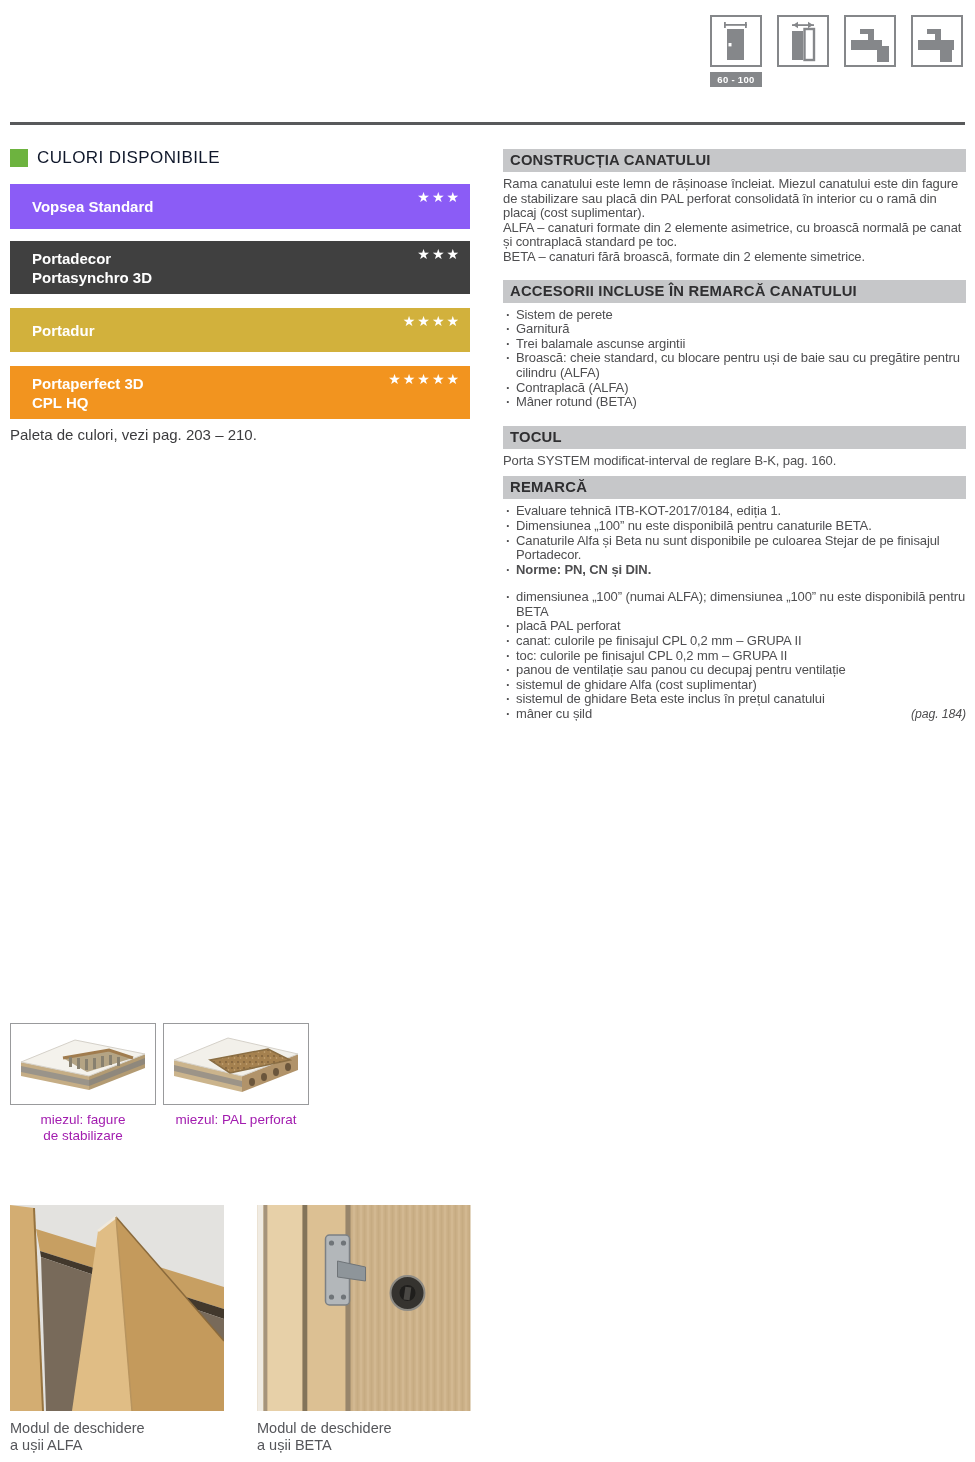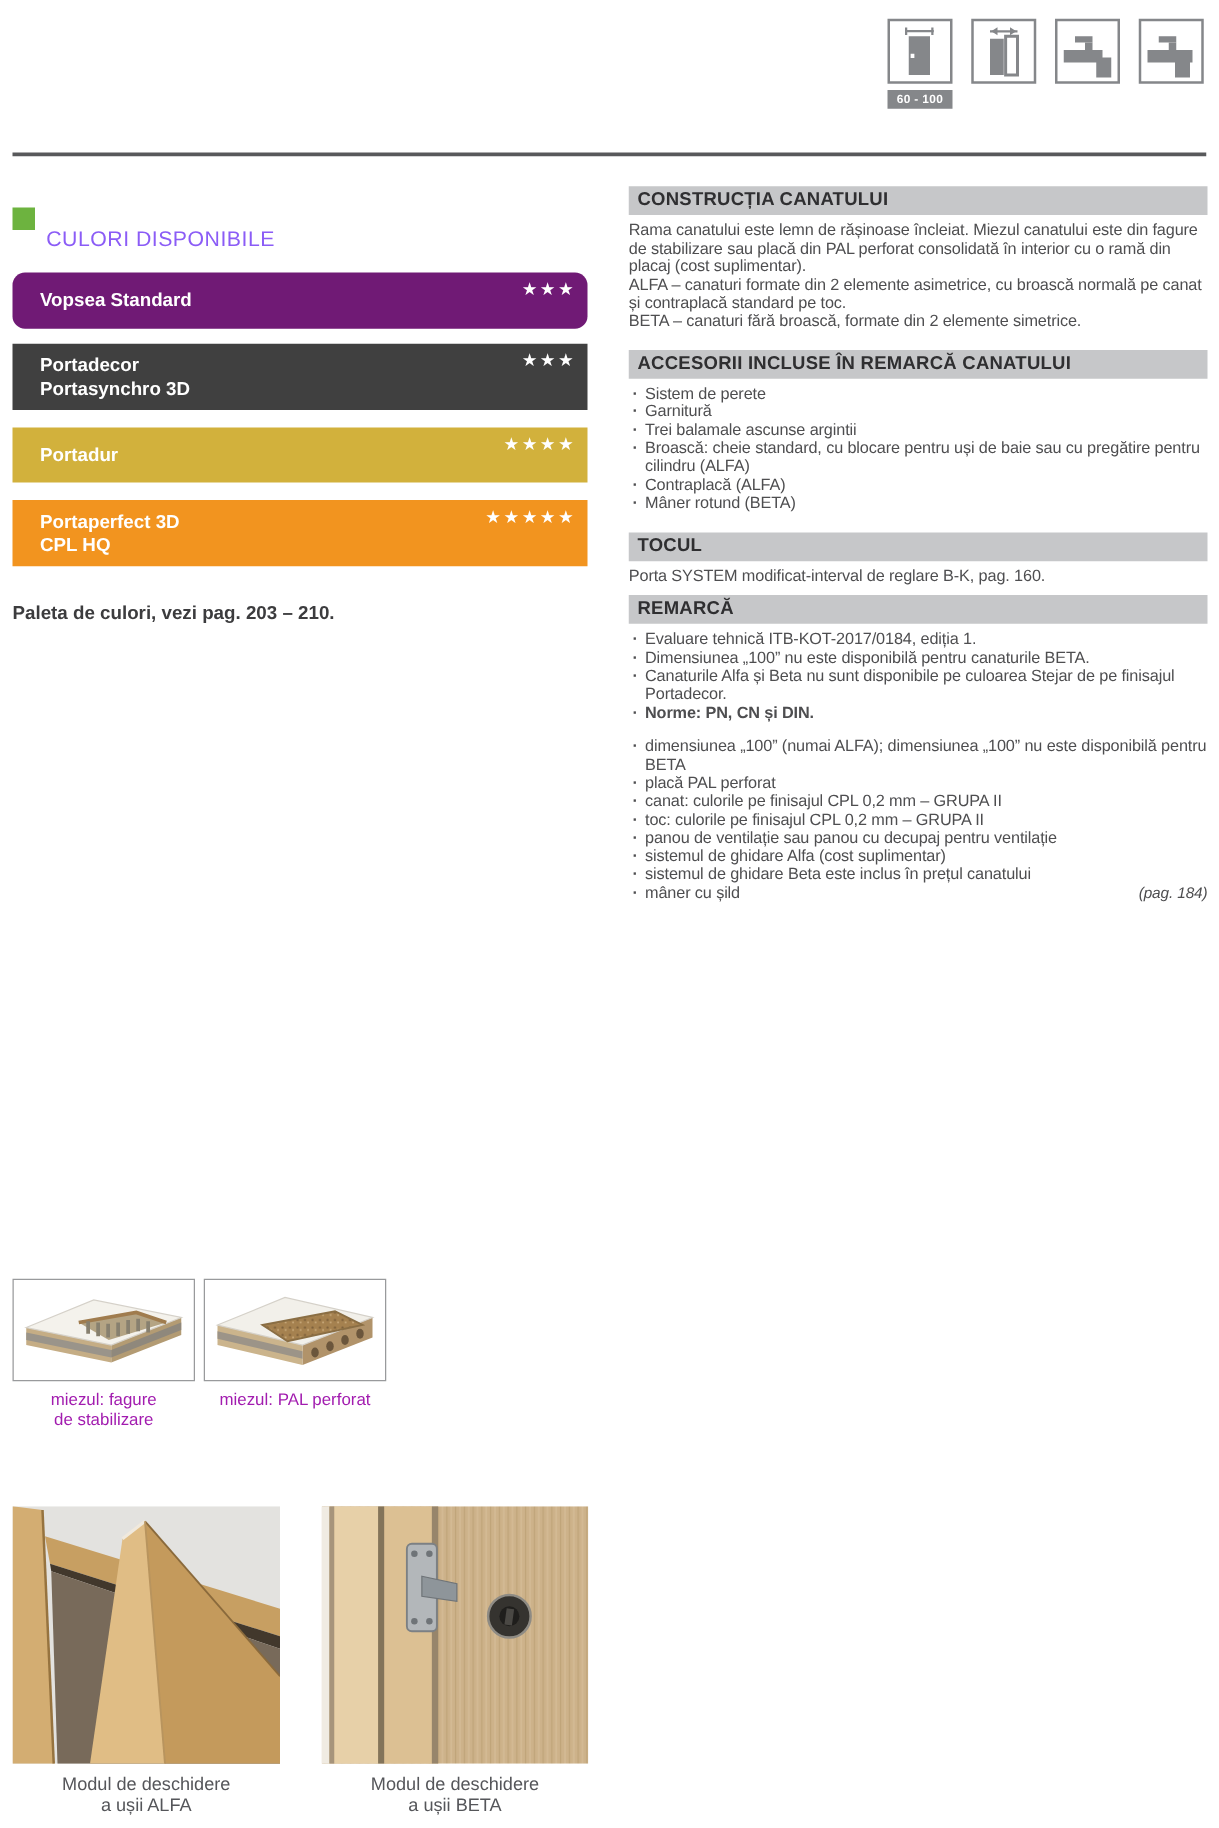--- a/index.html
+++ b/index.html
@@ -17,30 +17,30 @@
               display:flex; align-items:center; justify-content:center; }
   .size-badge { height:15px; background:#85878a; color:#fff; font-size:9.5px; font-weight:bold;
                 display:flex; align-items:center; justify-content:center; letter-spacing:.3px; }
 
   .rule { position:absolute; left:10px; top:122px; width:955px; height:3px; background:#58595b; }
 
   
   .left-col { position:absolute; left:10px; top:148px; width:460px; }
   .col-title { display:flex; align-items:center; gap:9px; margin-bottom:16px; }
   .green-sq { width:18px; height:18px; flex:0 0 18px; }
-  .col-title-text { font-size:17px; color:#8b5cf6; letter-spacing:.4px;margin-top:34px; }
+  .col-title-text { font-size:17px; color:#0f172a; letter-spacing:.4px; }
 
   .swatch { position:relative; color:#fff; font-weight:bold; font-size:15px;
             padding-left:22px; display:flex; flex-direction:column; justify-content:center;
             line-height:19px; }
   .swatch .stars { position:absolute; top:4px; right:9px; font-size:14px; letter-spacing:2px; font-weight:normal; }
   .h45 { height:45px; } .h53 { height:53px; } .h44 { height:44px; }
   .mb12 { margin-bottom:12px; } .mb14 { margin-bottom:14px; }
 
-  .palette-note { margin-top:29px; font-weight:bold; font-size:15px; color:#3c3c3e; }
+  .palette-note { margin-top:7px; font-weight:normal; font-size:15px; color:#3c3c3e; }
 
   
   .right-col { position:absolute; left:503px; top:149px; width:463px;
                font-size:13px; line-height:14.6px; letter-spacing:-.1px; color:#4e4e50; }
   .sec-h { background:#c6c7c9; color:#2f2f31; font-size:14.8px; font-weight:bold;
            padding:3px 8px 4px 7px; letter-spacing:.2px; margin-bottom:5px; line-height:16px; }
   .mt15 { margin-top:15px; } .mt16 { margin-top:16px; } .mt8 { margin-top:8px; } .mt13 { margin-top:13px; }
   .blist { list-style:none; }
   .blist li { position:relative; padding-left:13px; }
   .blist li::before { content:"·"; position:absolute; left:3px; top:0; font-weight:bold; }
@@ -50,21 +50,21 @@
 
   
   .core-figs { position:absolute; left:10px; top:1023px; display:flex; gap:7px; }
   .core-fig { width:146px; text-align:center; }
   .core-frame { width:146px; height:82px; border:1px solid #999a9c; background:#fff; overflow:hidden; }
   .core-frame svg { display:block; width:100%; height:100%; }
   .core-cap { margin-top:7px; font-size:13.5px; line-height:16px; color:#a21caf; }
 
   
   .door-photos { position:absolute; left:10px; top:1205px; display:flex; gap:33px; }
-  .door-fig { width:214px; text-align:center; }
+  .door-fig { width:214px; text-align:left; }
   .door-img { width:214px; height:206px; display:block; }
   .door-cap { margin-top:9px; font-size:14.5px; line-height:17px; color:#55565a; }
 </style>
 </head>
 <body>
 
 <div class="top-icons">
   <div class="icon-col">
     <div class="icon-box">
       <svg viewBox="0 0 48 48" width="48" height="48">
@@ -113,21 +113,21 @@
 </div>
 
 <div class="rule"></div>
 
 <div class="left-col">
   <div class="col-title">
     <span class="green-sq" style="background: rgb(109, 179, 63);"></span>
     <span class="col-title-text">CULORI DISPONIBILE</span>
   </div>
 
-  <div class="swatch h45 mb12" style="background: #701a75; border-radius: 10px;">
+  <div class="swatch h45 mb12" style="background: #8b5cf6;">
     <span>Vopsea Standard</span>
     <span class="stars">★★★</span>
   </div>
 
   <div class="swatch h53 mb14" style="background: #404040;">
     <span>Portadecor</span>
     <span>Portasynchro 3D</span>
     <span class="stars">★★★</span>
   </div>
 

